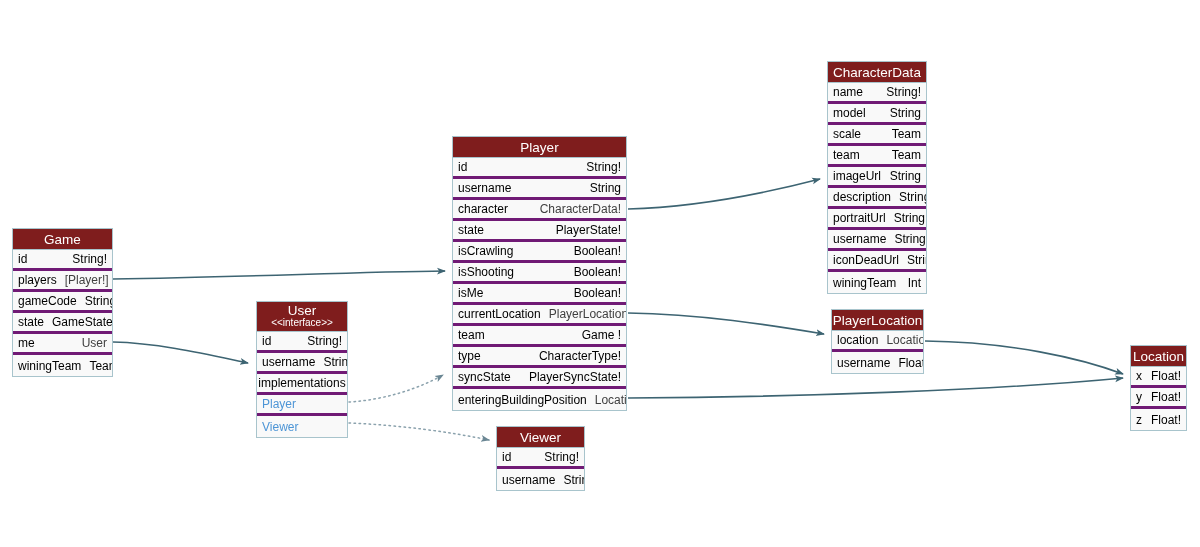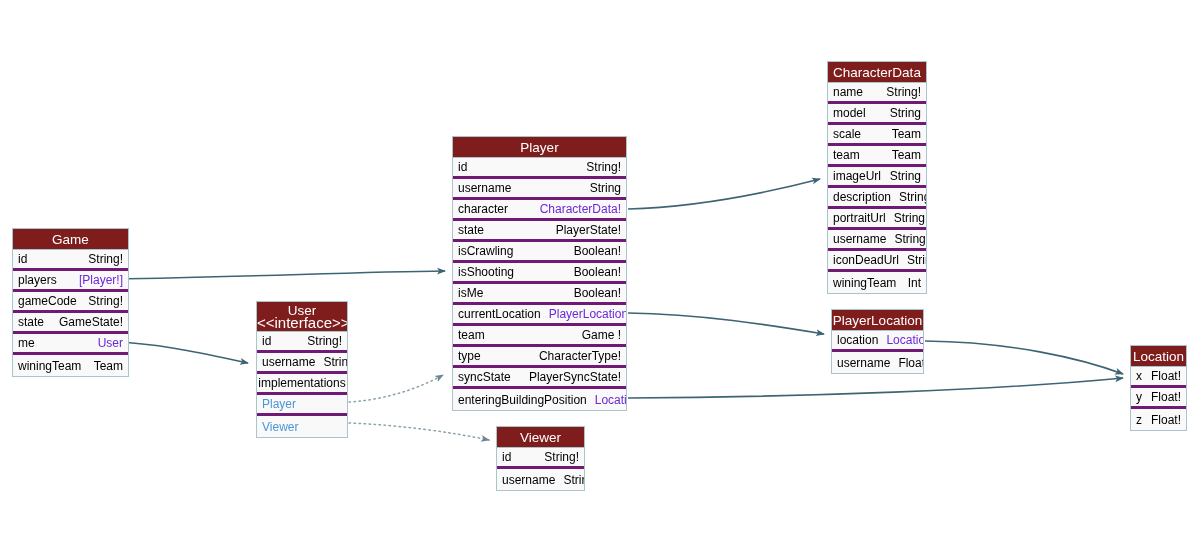--- a/index.html
+++ b/index.html
@@ -27,39 +27,39 @@
     box-sizing:border-box;
     border-bottom:1px solid #a8c4cc;
     white-space:nowrap;
     overflow:hidden;
   }
   .node .hdr.two{
     height:30px;
     line-height:13px;
     padding-top:2px;
   }
-  .node .hdr .sub{display:block;font-size:15px;line-height:12px;}
+  .node .hdr .sub{display:block;font-size:10px;line-height:12px;}
   .row{
     display:flex;
     align-items:center;
     justify-content:space-between;
     height:21px;
     box-sizing:border-box;
     border-bottom:3px solid #701a75;
     padding:0 5px;
     font-size:12px;
     color:#000000;
     background:#f9f9f9;
     white-space:nowrap;
     overflow:hidden;
   }
   .row:last-child{border-bottom:none;}
   .row .fname{text-align:left;}
   .row .ftype{text-align:center;margin-left:8px;}
-  .row .ftype.link,.row .fname.link{color:#6d28d9;}
+  .row .ftype.link,.row .fname.link{color:#404040;}
   .row.impl{justify-content:flex-start;color:#4d95d6;}
   .row.label{justify-content:center;font-size:12px;color:#000;}
 </style>
 </head>
 <body>
 
 <div id="canvas">
 
   <svg id="edges" viewBox="0 0 1200 547">
     <defs>
@@ -81,21 +81,21 @@
 
     <path d="M628,398 C800,397 1000,390 1123,378" fill="none" stroke="#3d6472" stroke-width="1.6" marker-end="url(#arrow)"></path>
 
     <path d="M925,341 C1010,342 1080,358 1123,374" fill="none" stroke="#3d6472" stroke-width="1.6" marker-end="url(#arrow)"></path>
 
     <path d="M349,402 C385,400 420,388 443,375" fill="none" stroke="#8ba2ad" stroke-width="1.5" stroke-dasharray="1.5 3.5" stroke-linecap="round" marker-end="url(#arrowdot)"></path>
 
     <path d="M349,423 C400,425 450,432 489,440" fill="none" stroke="#8ba2ad" stroke-width="1.5" stroke-dasharray="1.5 3.5" stroke-linecap="round" marker-end="url(#arrowdot)"></path>
   </svg>
 
-  <div class="node" style="left: 12px; top: 228px; width: 117px;">
+  <div class="node" style="left: 12px; top: 228px; width: 101px;">
     <div class="hdr">Game</div>
     <div class="fields">
         <div class="row">
           <span class="fname">id</span>
           <span class="ftype">String!</span>
         </div>
         <div class="row">
           <span class="fname">players</span>
           <span class="ftype link">[Player!]</span>
         </div>

